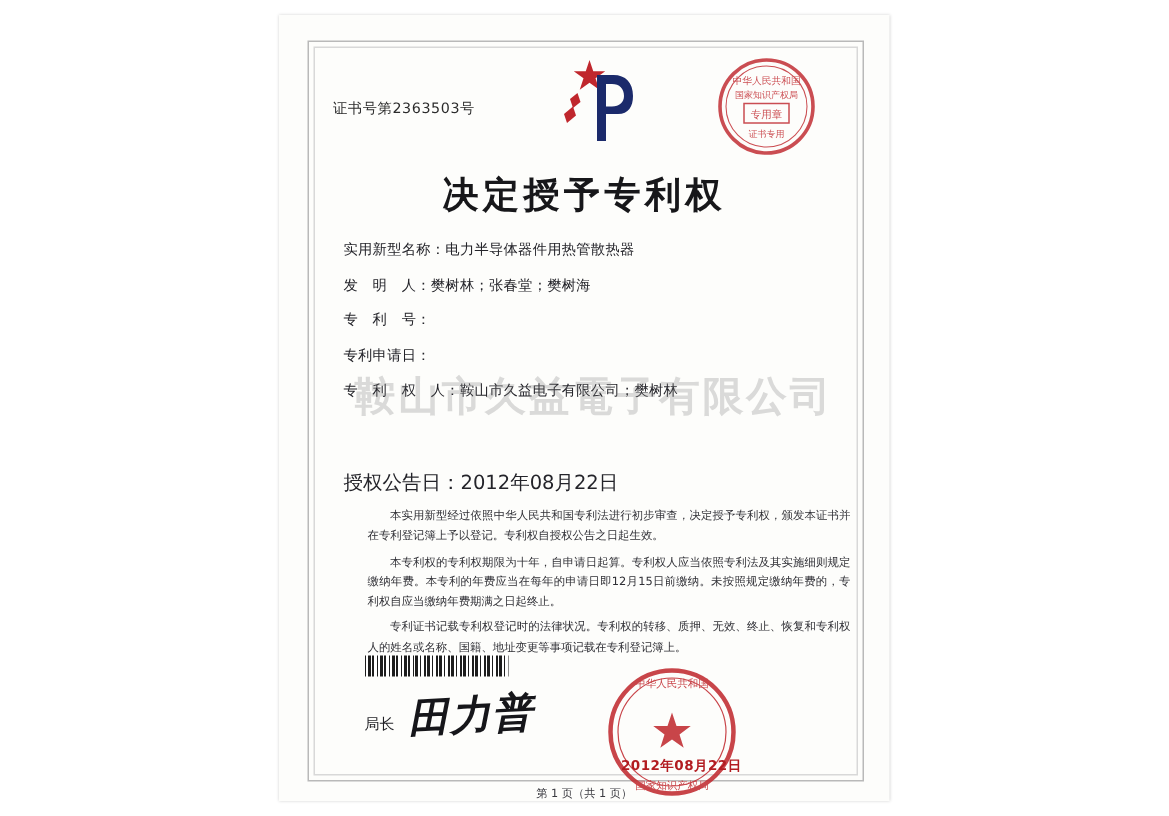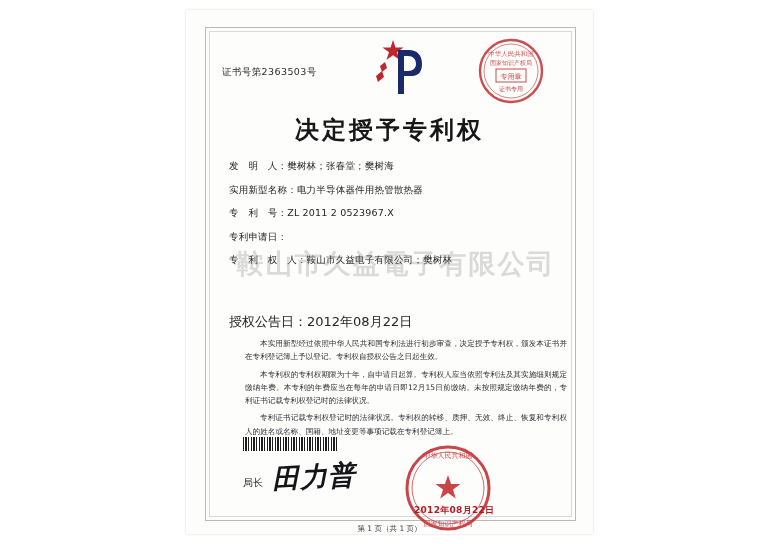--- a/index.html
+++ b/index.html
@@ -268,45 +268,44 @@
         <rect x="20" y="33" width="30" height="13" fill="none" stroke="#c0272d" stroke-width="1"></rect>
         <text x="35" y="42.5" font-size="7" fill="#c0272d" text-anchor="middle" font-family="DejaVu Serif, serif">专用章</text>
         <text x="35" y="55" font-size="6" fill="#c0272d" text-anchor="middle" font-family="DejaVu Serif, serif">证书专用</text>
       </svg>
     </div>
 
     <div class="doc-title">决定授予专利权</div>
 
     <div class="fields">
       <div class="field-row">
+        <span class="field-label">实用新型名称：</span>
+        <span class="field-value">电力半导体器件用热管散热器</span>
+      </div>
+      <div class="field-row">
         <span class="field-label">发　明　人：</span>
         <span class="field-value">樊树林；张春堂；樊树海</span>
       </div>
       <div class="field-row">
-        <span class="field-label">实用新型名称：</span>
-        <span class="field-value">电力半导体器件用热管散热器</span>
-      </div>
-      <div class="field-row">
         <span class="field-label">专　利　号：</span>
-        <span class="field-value">ZL 2011 2 0523967.X</span>
       </div>
       <div class="field-row">
         <span class="field-label">专利申请日：</span>
       </div>
       <div class="field-row">
         <span class="field-label">专　利　权　人：</span>
         <span class="field-value">鞍山市久益电子有限公司；樊树林</span>
       </div>
     </div>
 
     <div class="grant-date">授权公告日：2012年08月22日</div>
 
     <div class="body-text">
       <p>本实用新型经过依照中华人民共和国专利法进行初步审查，决定授予专利权，颁发本证书并在专利登记簿上予以登记。专利权自授权公告之日起生效。</p>
-      <p>本专利权的专利权期限为十年，自申请日起算。专利权人应当依照专利法及其实施细则规定缴纳年费。本专利的年费应当在每年的申请日即12月15日前缴纳。未按照规定缴纳年费的，专利证书记载专利权登记时的法律状况。</p>
+      <p>本专利权的专利权期限为十年，自申请日起算。专利权人应当依照专利法及其实施细则规定缴纳年费。本专利的年费应当在每年的申请日即12月15日前缴纳。未按照规定缴纳年费的，专利权自应当缴纳年费期满之日起终止。</p>
       <p>专利证书记载专利权登记时的法律状况。专利权的转移、质押、无效、终止、恢复和专利权人的姓名或名称、国籍、地址变更等事项记载在专利登记簿上。</p>
     </div>
 
     <div class="barcode"></div>
 
     <div class="sign-label">局长</div>
     <div class="signature">田力普</div>
 
     <div class="seal-main">
       <svg width="92" height="92" viewBox="0 0 92 92">

